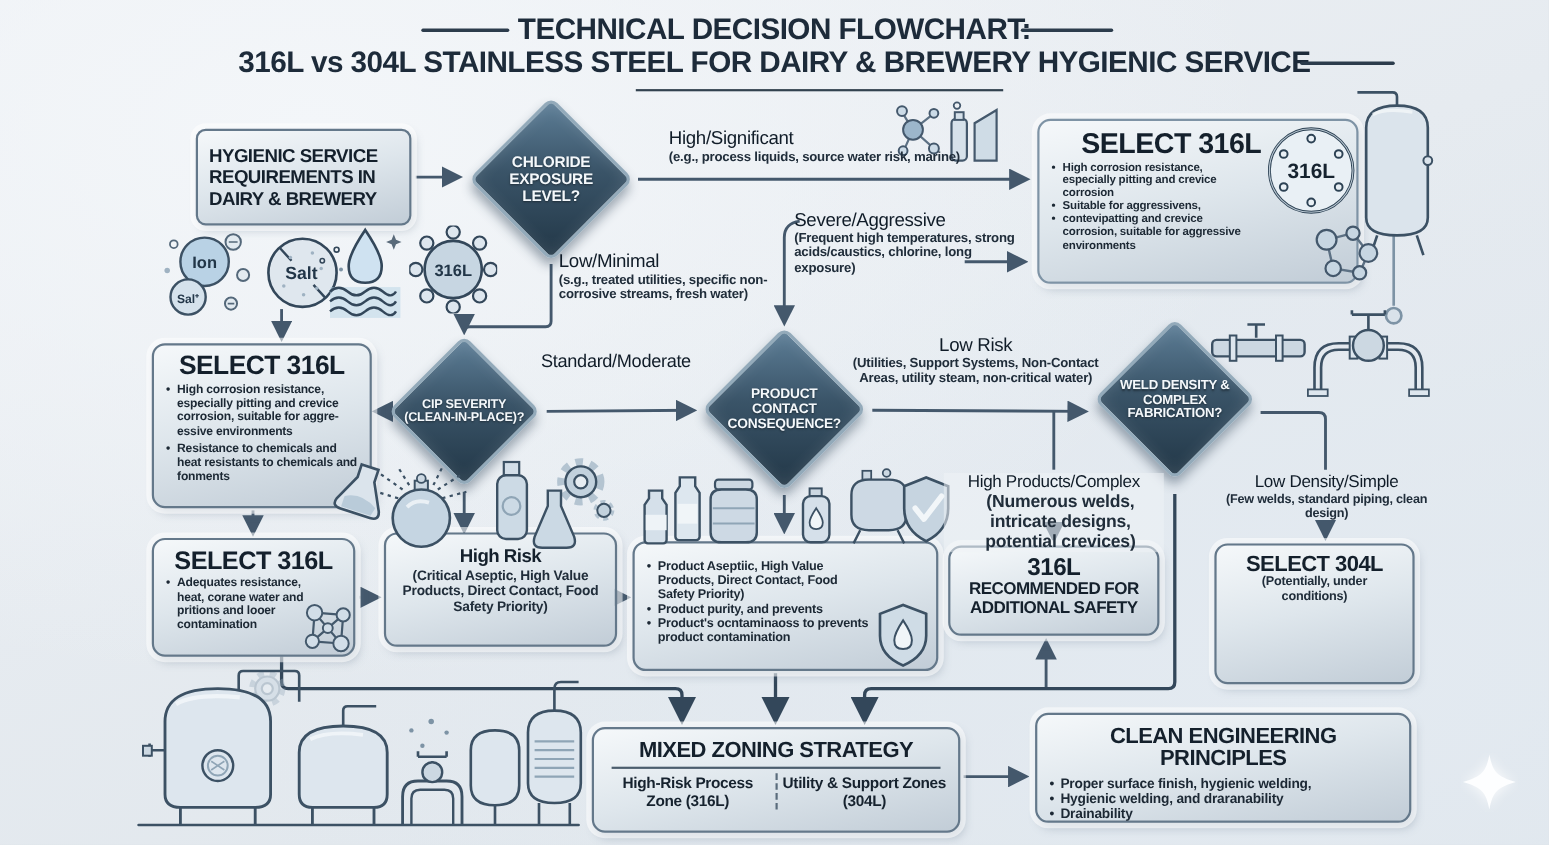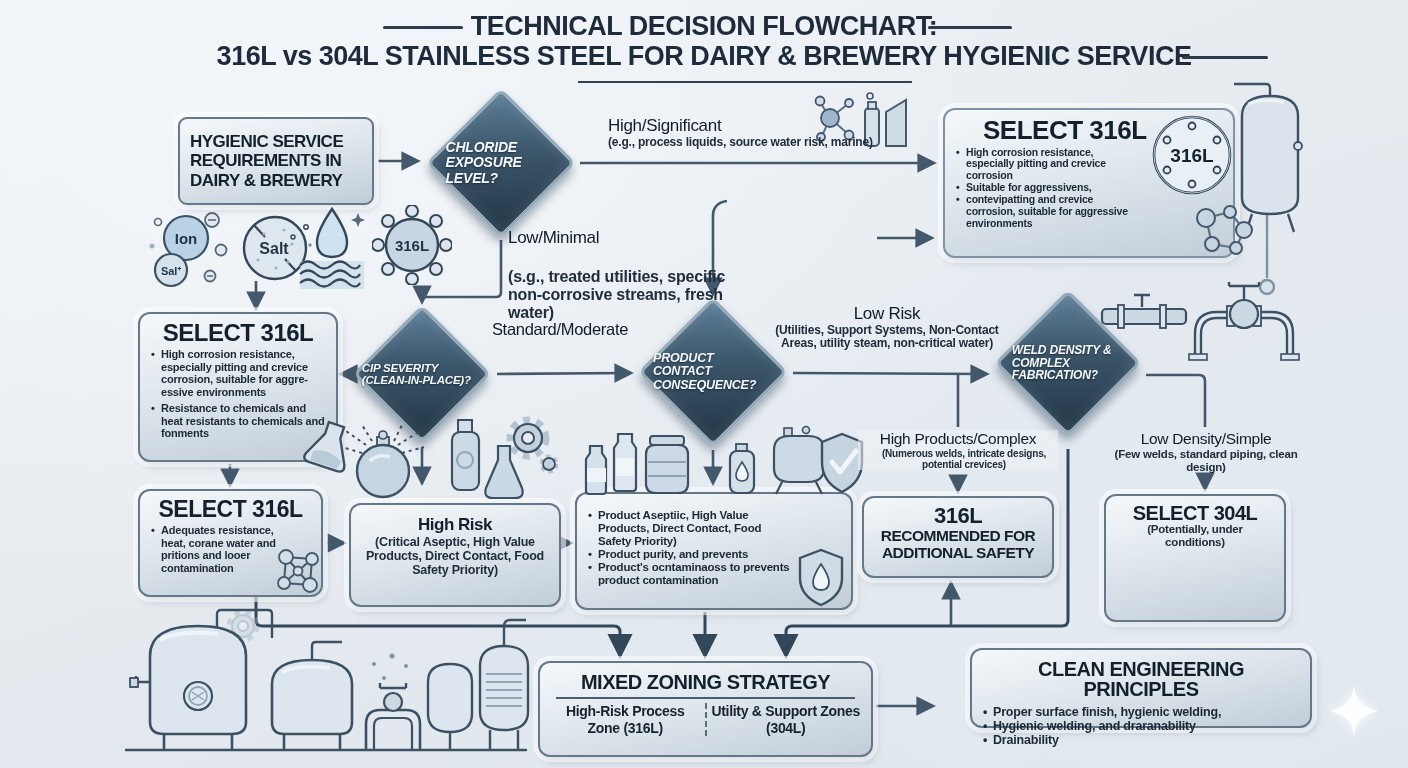--- a/index.html
+++ b/index.html
@@ -21,22 +21,22 @@
     padding:7px 10px;color:#19242f;justify-content:center;}
   .node-title{font-weight:bold;letter-spacing:-0.5px;color:#14202c;text-align:center;line-height:1.02;}
   .bullets{margin:3px 0 0 0;padding:0;list-style:none;}
   .bullets li{position:relative;padding-left:11px;font-weight:bold;color:#1c2834;line-height:1.13;letter-spacing:-0.2px;}
   .bullets li::before{content:"•";position:absolute;left:1px;top:0;}
   
   .diamond{position:absolute;display:flex;align-items:center;justify-content:center;}
   .dsq{position:absolute;transform:rotate(45deg);border-radius:8px;
     background:linear-gradient(135deg,#5d7e97 0%,#3a5468 45%,#223747 100%);
     border:3px solid #93aaba;box-shadow:4px 5px 10px rgba(50,70,90,.45), inset 0 0 14px rgba(255,255,255,.12);}
-  .dlabel{position:relative;z-index:2;text-align:left;color:#f4f8fb;font-weight:bold;
-    line-height:1.08;letter-spacing:-0.2px;text-shadow:0 1px 2px rgba(0,0,0,.45);font-style:italic;}
+  .dlabel{position:relative;z-index:2;text-align:center;color:#f4f8fb;font-weight:bold;
+    line-height:1.08;letter-spacing:-0.2px;text-shadow:0 1px 2px rgba(0,0,0,.45);}
   
   .elabel{position:absolute;z-index:3;}
   .et{font-weight:normal;color:#101c28;letter-spacing:-0.3px;}
   .ed{font-weight:bold;color:#202d3a;letter-spacing:-0.2px;line-height:1.12;}
   .ctr{text-align:center;}
   
   .lines{position:absolute;inset:0;z-index:1;}
   .zcols{display:flex;margin-top:4px;}
   .zcol{flex:1;text-align:center;font-weight:bold;font-size:14px;line-height:1.18;color:#16222e;letter-spacing:-0.3px;} 
   .zdivider{width:0;border-left:2px dashed #5a6c7c;margin:0 4px;}
@@ -118,34 +118,38 @@
   </div>
   <div class="diamond" style="left:994px;top:289px;width:148px;height:148px;z-index:2;">
     <div class="dsq" style="inset:22px;"></div>
     <div class="dlabel" style="width:76%;font-size:12px;">WELD DENSITY &amp; COMPLEX FABRICATION?</div>
   </div>
 
   <div class="elabel" style="left:608px;top:116px;width:340px;">
     <div class="et" style="font-size:17px;">High/Significant</div>
     <div class="ed" style="font-size:12px;">(e.g., process liquids, source water risk, marine)</div>
   </div>
+  <div class="elabel" style="left:722px;top:190px;width:212px;">
+    <div class="et" style="font-size:17px;">Severe/Aggressive</div>
+    <div class="ed" style="font-size:12px;">(Frequent high temperatures, strong acids/caustics, chlorine, long exposure)</div>
+  </div>
   <div class="elabel" style="left:508px;top:228px;width:225px;">
     <div class="et" style="font-size:17px;">Low/Minimal</div>
-    <div class="ed" style="font-size:16px;margin-top:20px;">(s.g., treated utilities, specific non-corrosive streams, fresh water)</div>
+    <div class="ed" style="font-size:12px;">(s.g., treated utilities, specific non-corrosive streams, fresh water)</div>
   </div>
   <div class="elabel ctr" style="left:484px;top:320px;width:152px;">
     <div class="et" style="font-size:16.5px;">Standard/Moderate</div>
   </div>
   <div class="elabel ctr" style="left:758px;top:304px;width:258px;">
     <div class="et" style="font-size:17px;">Low Risk</div>
     <div class="ed" style="font-size:12px;">(Utilities, Support Systems, Non-Contact Areas, utility steam, non-critical water)</div>
   </div>
   <div class="elabel ctr" style="left:858px;top:430px;width:200px;background:rgba(238,242,246,.55);">
     <div class="et" style="font-size:15.5px;">High Products/Complex</div>
-    <div class="ed" style="font-size:10px;padding-left:12px;">(Numerous welds, intricate designs, potential crevices)</div>
+    <div class="ed" style="font-size:16px;padding-left:12px;">(Numerous welds, intricate designs, potential crevices)</div>
   </div>
   <div class="elabel ctr" style="left:1108px;top:430px;width:196px;">
     <div class="et" style="font-size:15.5px;">Low Density/Simple</div>
     <div class="ed" style="font-size:11.5px;">(Few welds, standard piping, clean design)</div>
   </div>
 
   <div class="node" style="left:943px;top:108px;width:292px;height:150px;z-index:2;border-color:#7e93a5;">
     <div class="node-title" style="font-size:26px;text-align:left;padding-left:28px;">SELECT 316L</div>
     <ul class="bullets" style="font-size:10.5px;width:186px;">
       <li>High corrosion resistance, especially pitting and crevice corrosion</li>
@@ -162,21 +166,21 @@
     </ul>
   </div>
 
   <div class="node" style="left:138px;top:489px;width:185px;height:108px;z-index:2;">
     <div class="node-title" style="font-size:23px;">SELECT 316L</div>
     <ul class="bullets" style="font-size:11px;width:138px;">
       <li>Adequates resistance, heat, corane water and pritions and looer contamination</li>
     </ul>
   </div>
 
-  <div class="node" style="left:349px;top:503px;width:212px;height:104px;z-index:2;">
+  <div class="node" style="left:349px;top:484px;width:212px;height:104px;z-index:2;">
     <div class="node-title" style="font-size:17px;margin-top:4px;">High Risk</div>
     <div class="ed ctr" style="font-size:12.5px;margin-top:2px;">(Critical Aseptic, High Value Products, Direct Contact, Food Safety Priority)</div>
   </div>
 
   <div class="node" style="left:575px;top:492px;width:278px;height:118px;z-index:2;">
     <ul class="bullets" style="font-size:11.5px;width:210px;margin-top:8px;">
       <li>Product Aseptiic, High Value Products, Direct Contact, Food Safety Priority)</li>
       <li>Product purity, and prevents</li>
       <li>Product's ocntaminaoss to prevents product contamination</li>
     </ul>
@@ -195,21 +199,21 @@
   <div class="node" style="left:538px;top:661px;width:335px;height:96px;z-index:2;">
     <div class="node-title" style="font-size:20px;margin-top:2px;">MIXED ZONING STRATEGY</div>
     <div class="zrule"></div>
     <div class="zcols">
       <div class="zcol">High-Risk Process Zone (316L)</div>
       <div class="zdivider"></div>
       <div class="zcol">Utility &amp; Support Zones (304L)</div>
     </div>
   </div>
 
-  <div class="node" style="left:970px;top:648px;width:342px;height:80px;z-index:2;">
+  <div class="node" style="left:941px;top:648px;width:342px;height:100px;z-index:2;">
     <div class="node-title" style="font-size:20px;margin-top:2px;">CLEAN ENGINEERING PRINCIPLES</div>
     <ul class="bullets" style="font-size:12.5px;margin-top:5px;">
       <li>Proper surface finish, hygienic welding,</li>
       <li>Hygienic welding, and draranability</li>
       <li>Drainability</li>
     </ul>
   </div>
 
   <svg class="icon" style="left:148px;top:210px;" width="92" height="82" viewBox="0 0 92 82">
     <circle cx="10" cy="12" r="3.5" fill="none" stroke="#54687a" stroke-width="1.6"></circle>

